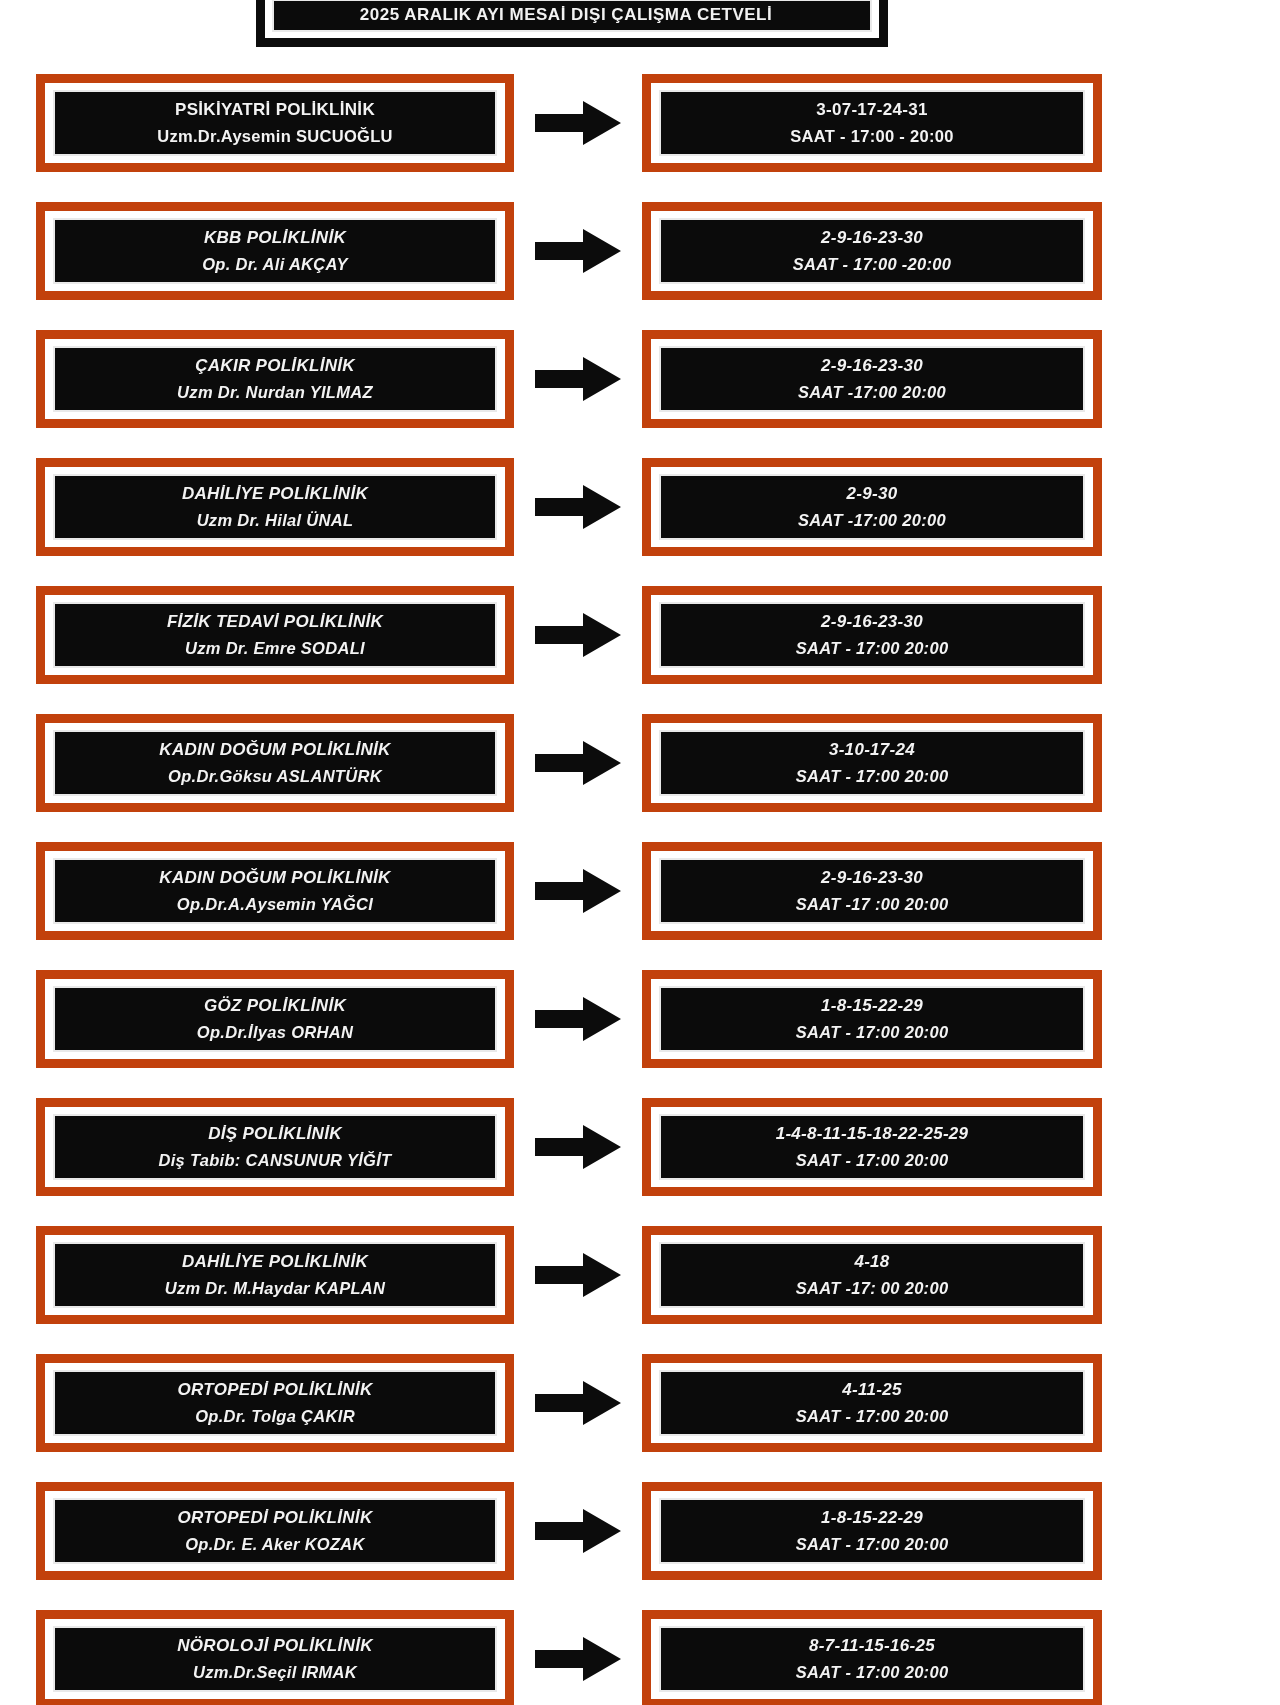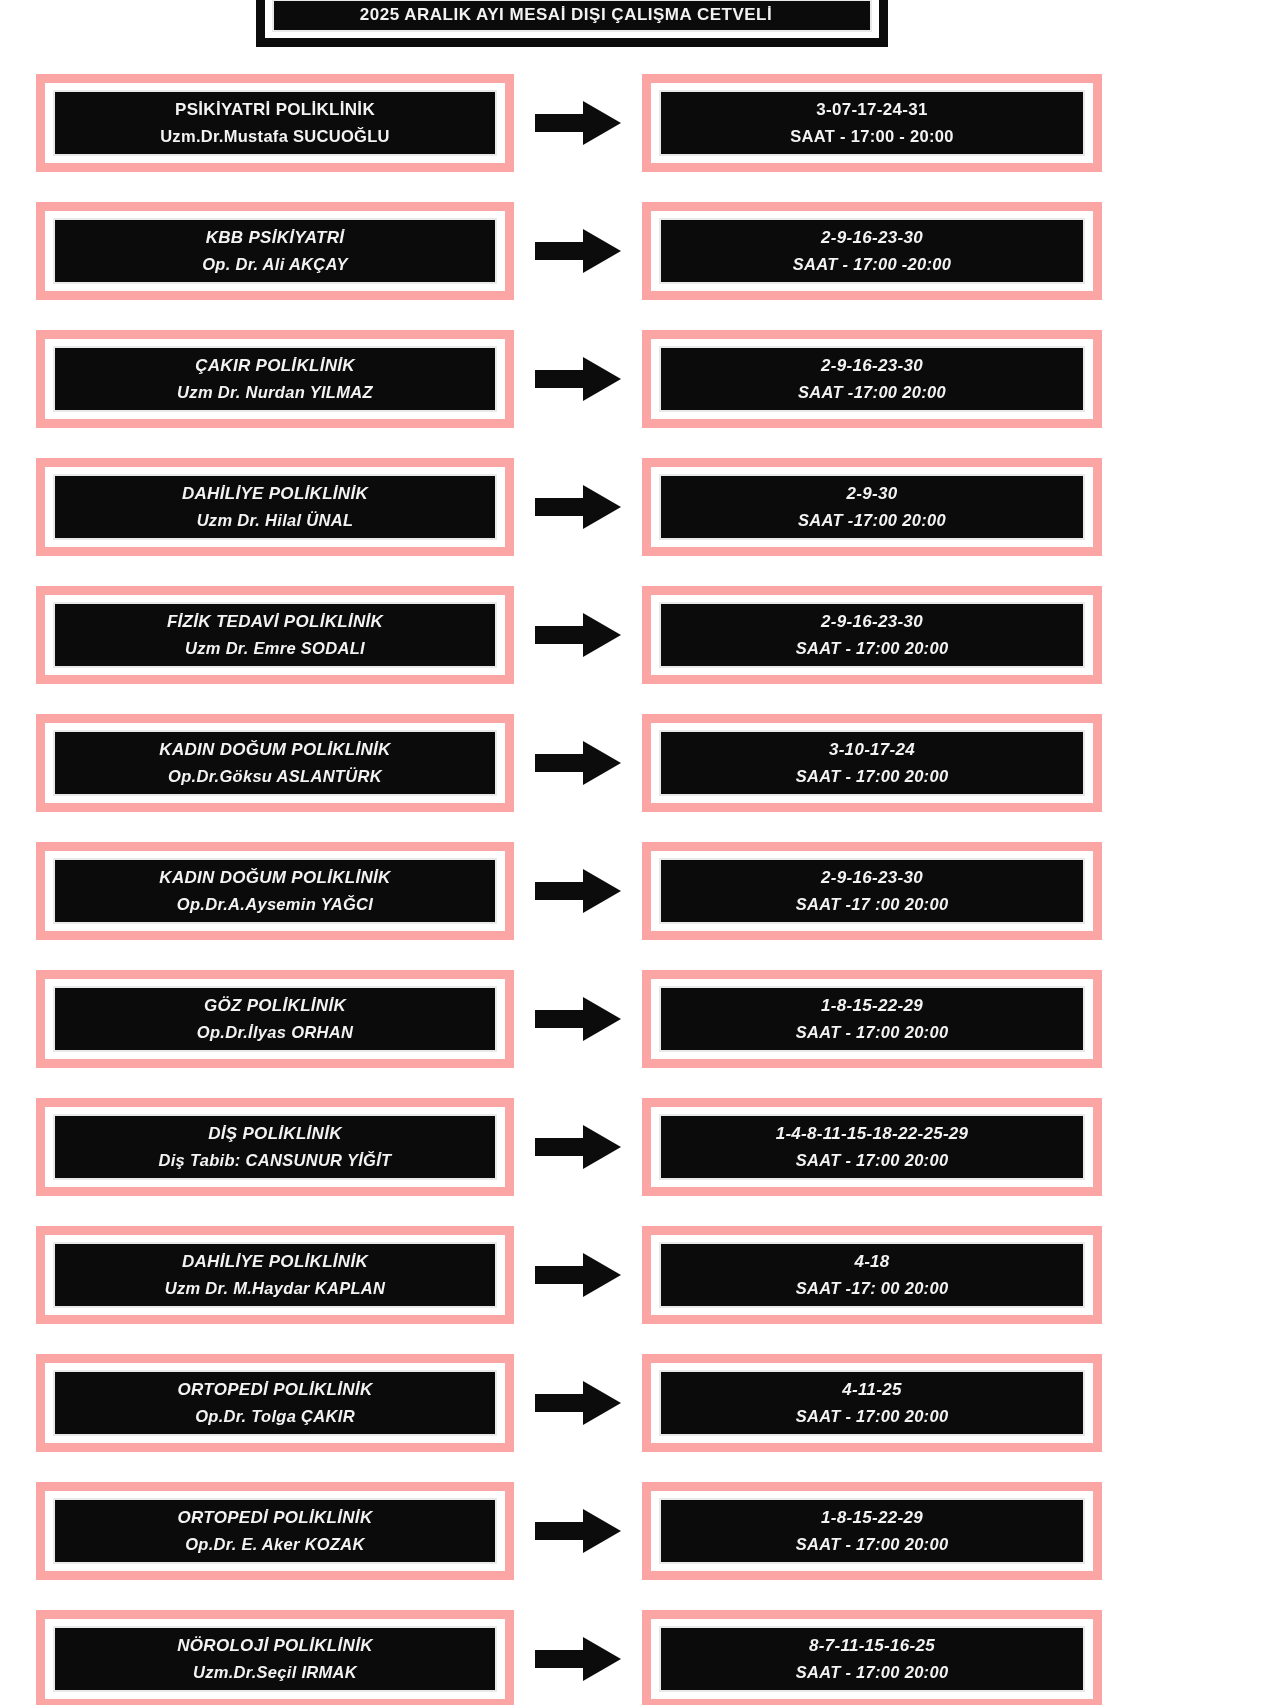--- a/index.html
+++ b/index.html
@@ -39,21 +39,21 @@
     display: flex;
     align-items: center;
     margin: 0 0 30px 36px;
     height: 98px;
   }
   .row:last-child { margin-bottom: 0; }
 
   .box-outer {
     box-sizing: border-box;
     height: 98px;
-    border: 9px solid #fca5a5;
+    border: 9px solid #c2410c;
     background: #ffffff;
     padding: 7px 8px;
     display: flex;
   }
   .box-left  { width: 478px; }
   .box-right { width: 460px; }
 
   .box-inner {
     flex: 1;
     background: #0b0b0b;
@@ -85,40 +85,40 @@
 
   <header class="title-outer">
     <div class="title-inner">2025 ARALIK AYI MESAİ DIŞI ÇALIŞMA CETVELİ</div>
   </header>
 
   <main class="rows" id="rows">
   <section class="row">
     <div class="box-outer box-left">
       <div class="box-inner">
         <div class="line-1">PSİKİYATRİ POLİKLİNİK</div>
-        <div class="line-2">Uzm.Dr.Mustafa SUCUOĞLU</div>
+        <div class="line-2">Uzm.Dr.Aysemin SUCUOĞLU</div>
       </div>
     </div>
     <div class="arrow-cell">
       <svg width="86" height="46" viewBox="0 0 86 46" aria-hidden="true">
         <polygon points="0,14 48,14 48,1 86,23 48,45 48,32 0,32" fill="#0c0c0c"></polygon>
       </svg>
     </div>
     <div class="box-outer box-right">
       <div class="box-inner">
         <div class="line-1">3-07-17-24-31</div>
         <div class="line-2">SAAT - 17:00 - 20:00</div>
       </div>
     </div>
   </section>
 
   <section class="row italic">
     <div class="box-outer box-left">
       <div class="box-inner">
-        <div class="line-1">KBB PSİKİYATRİ</div>
+        <div class="line-1">KBB POLİKLİNİK</div>
         <div class="line-2">Op. Dr. Ali AKÇAY</div>
       </div>
     </div>
     <div class="arrow-cell">
       <svg width="86" height="46" viewBox="0 0 86 46" aria-hidden="true">
         <polygon points="0,14 48,14 48,1 86,23 48,45 48,32 0,32" fill="#0c0c0c"></polygon>
       </svg>
     </div>
     <div class="box-outer box-right">
       <div class="box-inner">

